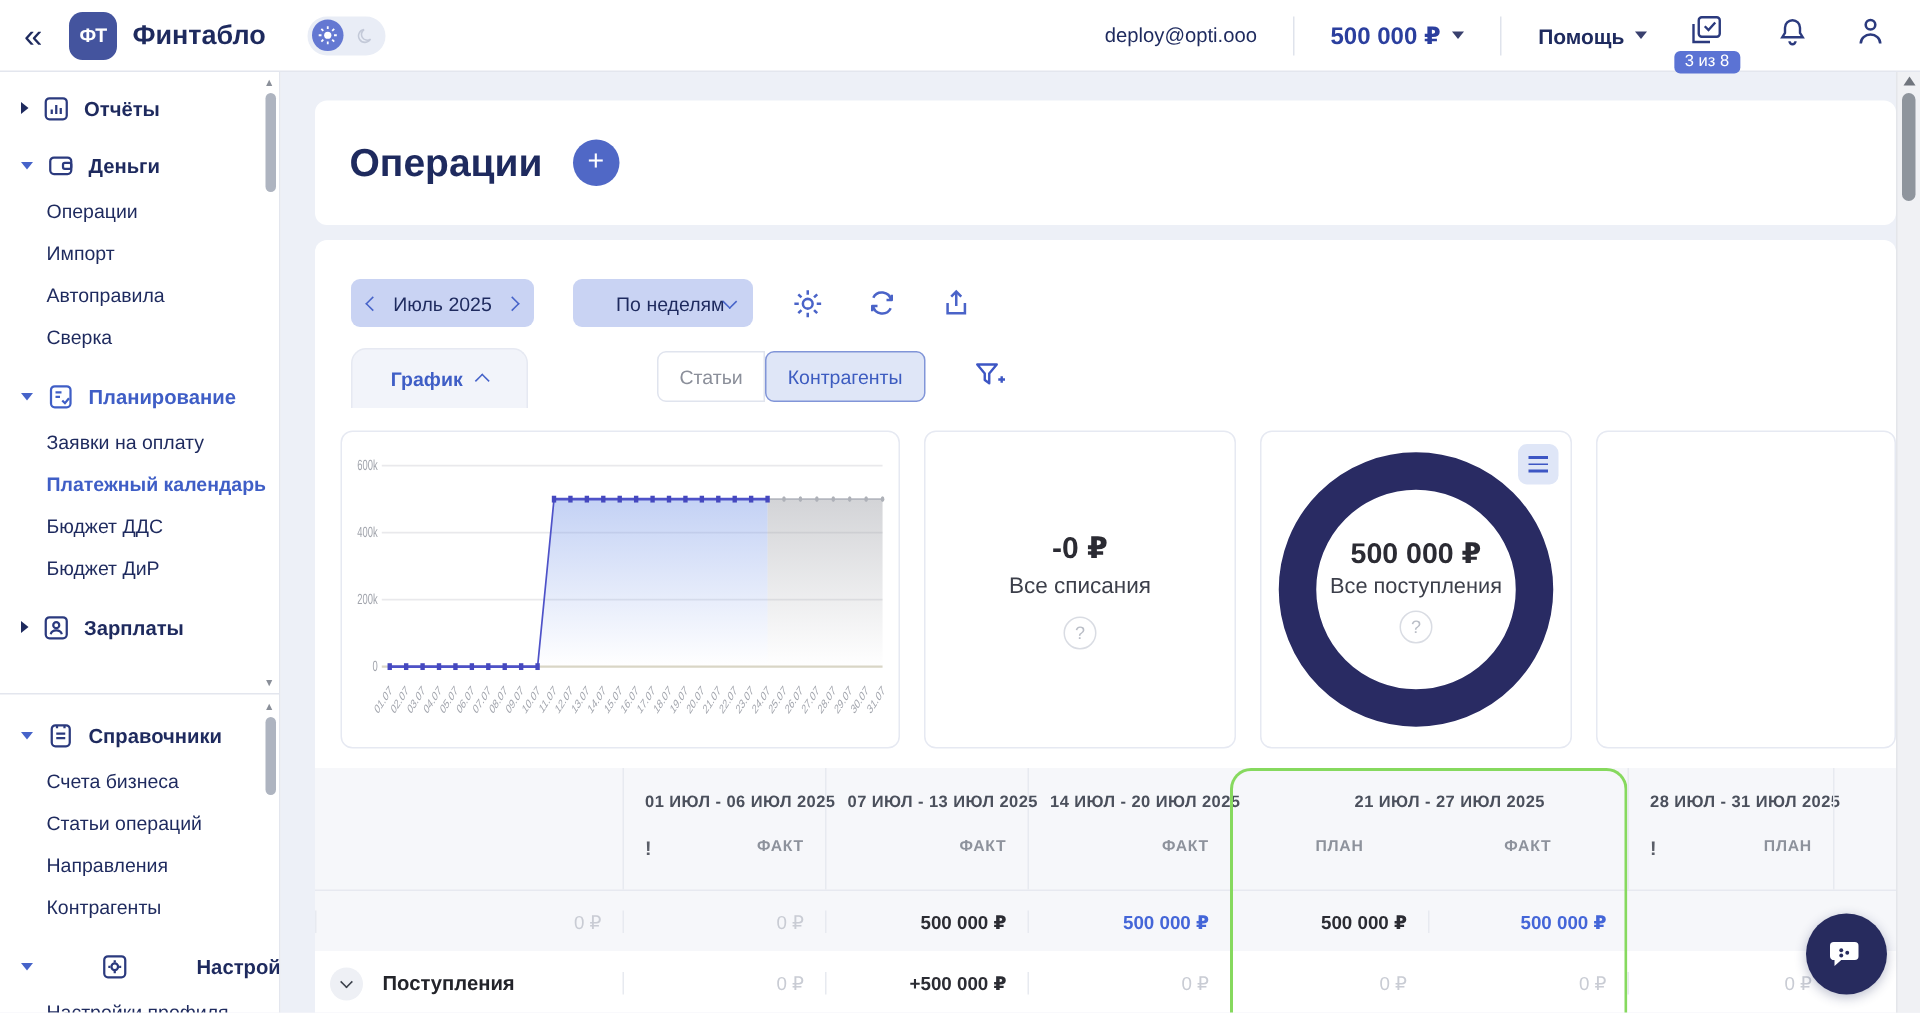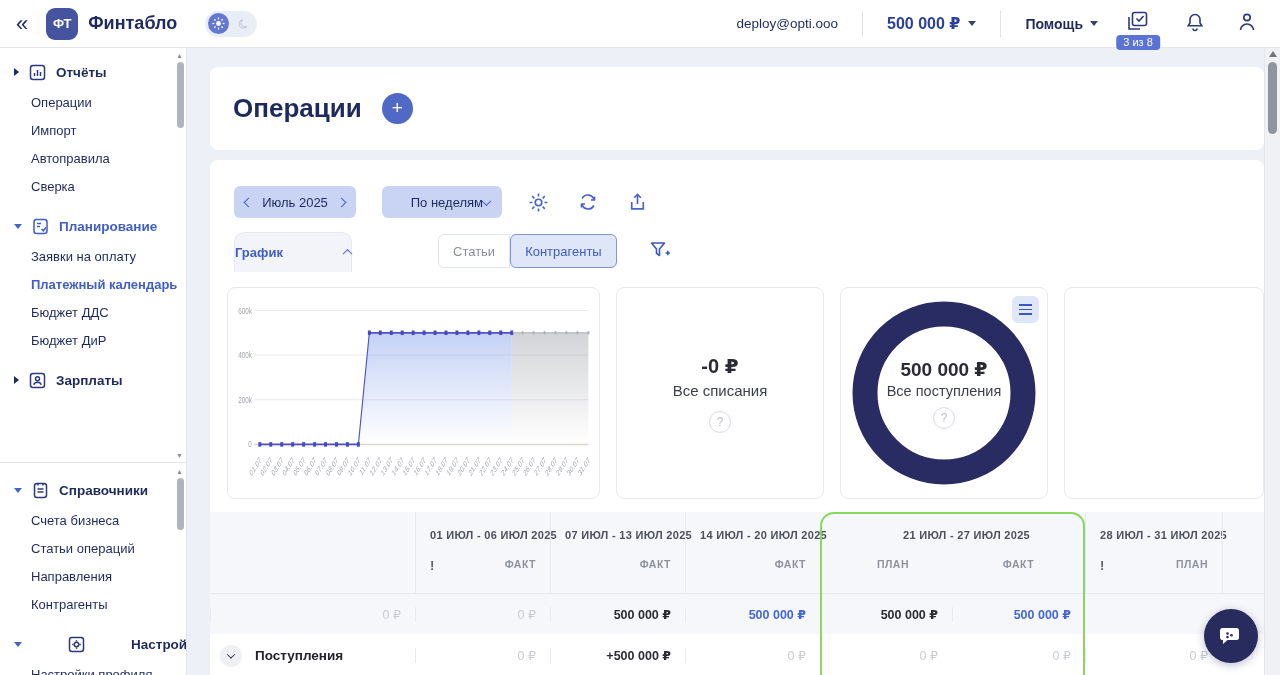--- a/index.html
+++ b/index.html
@@ -68,21 +68,21 @@
   .chev { display:inline-block; width:7px; height:7px; border-right:1.8px solid #4663c9; border-bottom:1.8px solid #4663c9; }
   .chev.down { transform:rotate(45deg) translate(-1px,-1px); }
   .chev.up { transform:rotate(-135deg) translate(-1px,-1px); }
   .chev.left { transform:rotate(135deg); }
   .chev.right { transform:rotate(-45deg); }
   .tool-icon { color:#4a63c8; cursor:pointer; display:flex; }
 
   
   .tabsrow { display:flex; align-items:flex-end; margin:14px 0 0 24px; height:40px; }
   .tab-chart { width:118px; height:40px; background:#f2f4fa; border:1px solid #e6e9f2; border-bottom:none;
-    border-radius:10px 10px 0 0; display:flex; align-items:center; justify-content:space-between; gap:10px;
+    border-radius:10px 10px 0 0; display:flex; align-items:center; justify-content:center; gap:10px;
     color:#3f5ec6; font-size:13px; font-weight:bold; cursor:pointer; }
   .seg { display:flex; margin-left:86px; margin-bottom:4px; }
   .seg-btn { height:34px; display:flex; align-items:center; padding:0 14px; font-size:13px; border:1px solid #e0e4ee;
     background:#fff; color:#8b8f9a; cursor:pointer; }
   .seg-btn.first { border-radius:6px 0 0 6px; }
   .seg-btn.sel { background:#dfe6f7; border:1.5px solid #8195d8; border-radius:6px; color:#3d5cc0; }
   .filter-btn { margin:0 0 12px 32px; color:#3d56c4; cursor:pointer; display:flex; align-items:center; font-weight:bold; }
 
   
   .stats-row { display:flex; gap:16px; margin-top:15px; padding-left:17px; height:212px; }
@@ -202,20 +202,30 @@
       <span class="tri-r"></span>
       <span class="gicon">
           <svg width="17" height="17" viewBox="0 0 17 17" fill="none" stroke="currentColor" stroke-width="1.5">
             <rect x="1.5" y="1.5" width="14" height="14" rx="2.5"></rect>
             <line x1="5.5" y1="12" x2="5.5" y2="9"></line>
             <line x1="8.5" y1="12" x2="8.5" y2="6"></line>
             <line x1="11.5" y1="12" x2="11.5" y2="8"></line>
           </svg>
         </span>
       <span>Отчёты</span>
+    </div>
+    <div class="sb-group">
+      <span class="tri-d"></span>
+      <span class="gicon">
+          <svg width="17" height="17" viewBox="0 0 17 17" fill="none" stroke="currentColor" stroke-width="1.5">
+            <rect x="1.5" y="3" width="14" height="11" rx="2.5"></rect>
+            <rect x="10" y="6.5" width="5.5" height="4" rx="1.2"></rect>
+          </svg>
+        </span>
+      <span>Деньги</span>
     </div>
     <div class="sb-child">
         <span>Операции</span>
       </div>
     <div class="sb-child">
         <span>Импорт</span>
       </div>
     <div class="sb-child">
         <span>Автоправила</span>
       </div>

